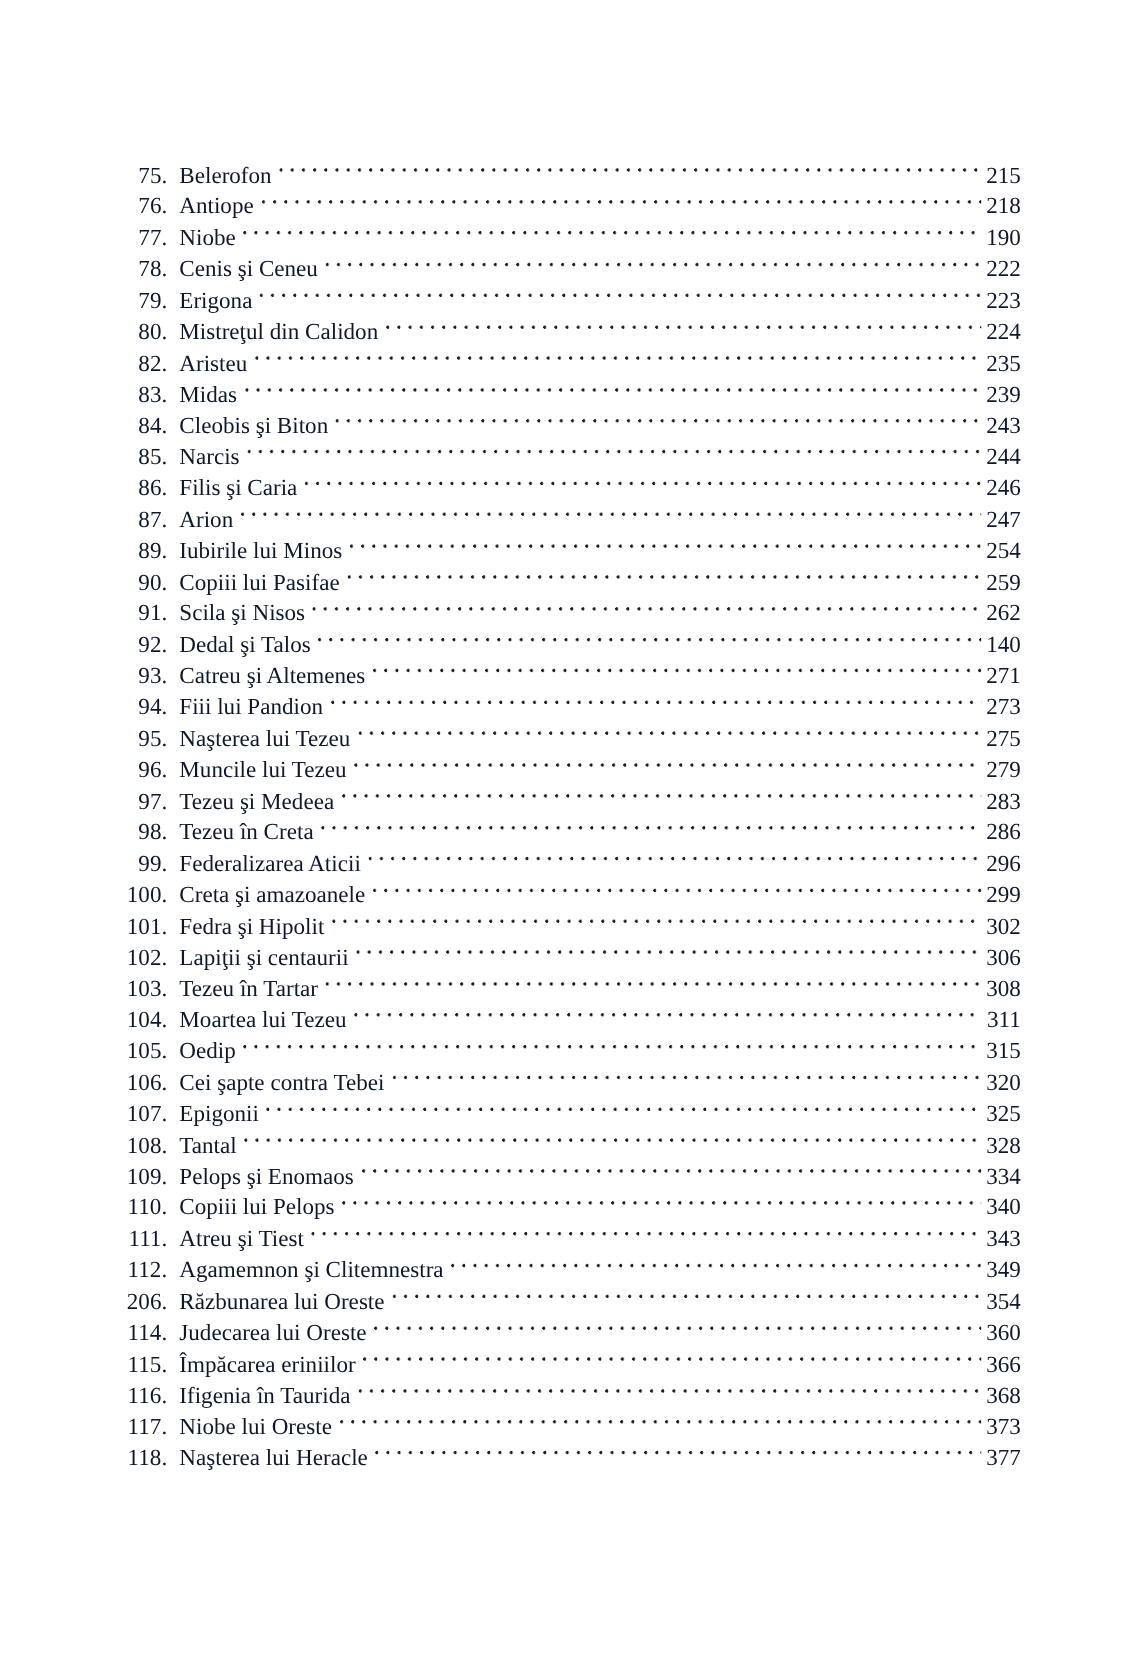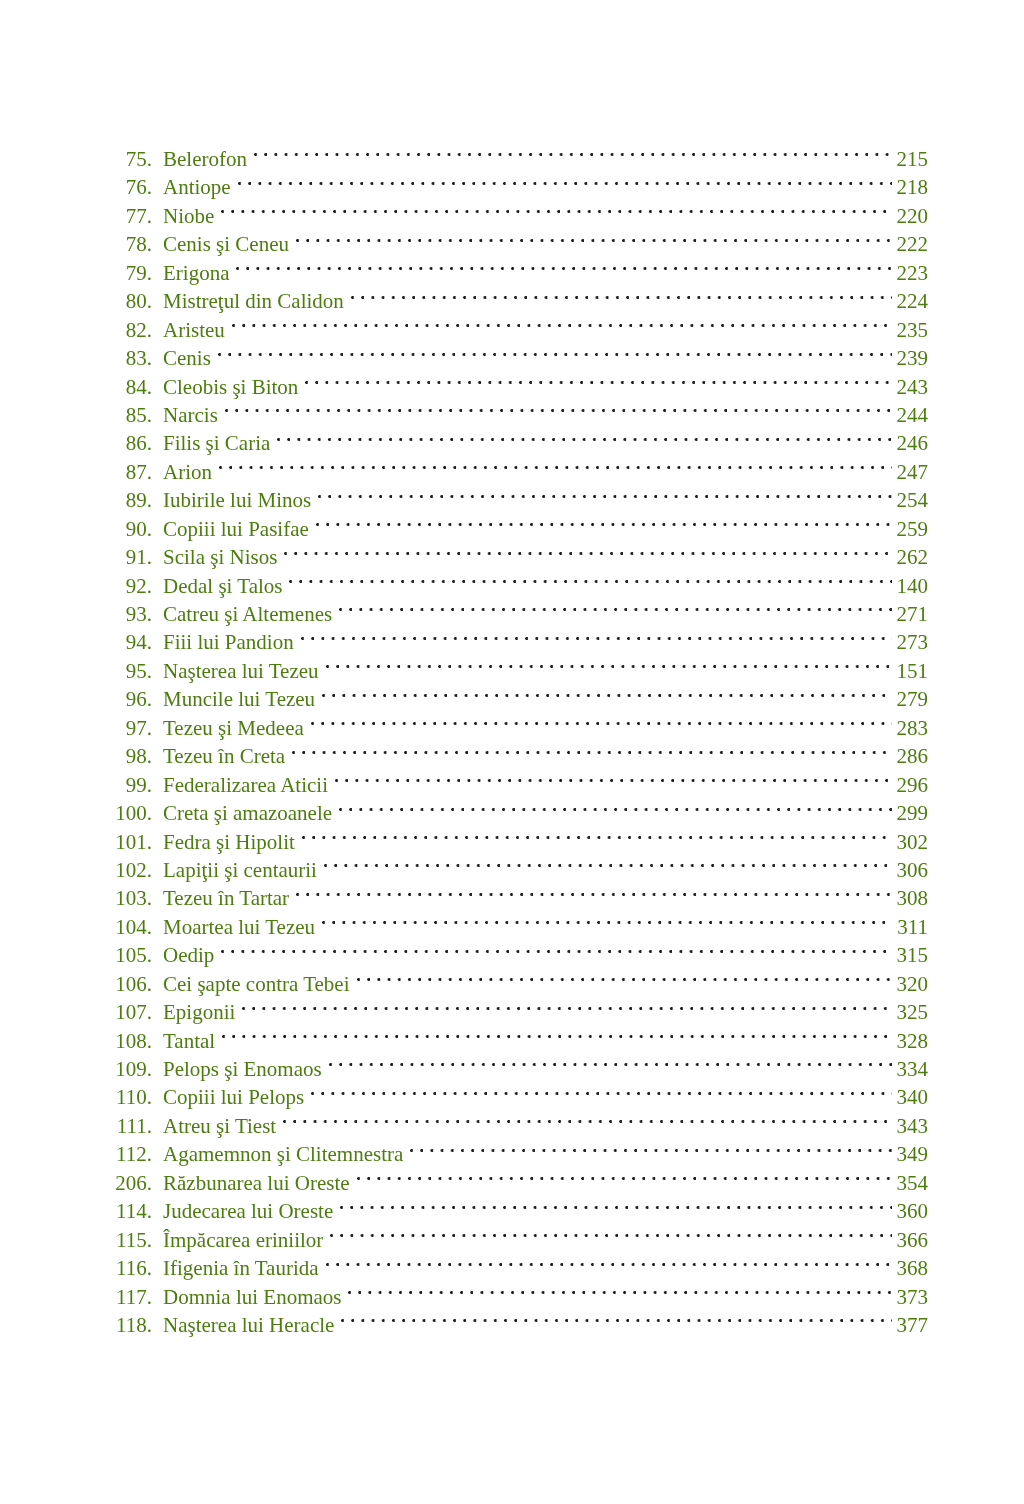--- a/index.html
+++ b/index.html
@@ -7,21 +7,21 @@
     padding: 0;
     background: #ffffff;
   }
   .page {
     position: relative;
     width: 1024px;
     height: 1504px;
     background: #ffffff;
     overflow: hidden;
     font-family: "Liberation Serif", "DejaVu Serif", serif;
-    color: #4d7c0f;
+    color: #0f172a;
   }
   .toc {
     position: absolute;
     top: 134px;
     left: 100px;
     right: 96px;
     font-size: 21px;
     line-height: 28.45px;
   }
   .row {
@@ -69,21 +69,21 @@
     <span class="num">76.</span>
     <span class="title">Antiope</span>
     <span class="leader"></span>
     <span class="pageno">218</span>
   </div>
 
   <div class="row">
     <span class="num">77.</span>
     <span class="title">Niobe</span>
     <span class="leader"></span>
-    <span class="pageno">220</span>
+    <span class="pageno">190</span>
   </div>
 
   <div class="row">
     <span class="num">78.</span>
     <span class="title">Cenis şi Ceneu</span>
     <span class="leader"></span>
     <span class="pageno">222</span>
   </div>
 
   <div class="row">
@@ -103,21 +103,21 @@
 
   <div class="row">
     <span class="num">82.</span>
     <span class="title">Aristeu</span>
     <span class="leader"></span>
     <span class="pageno">235</span>
   </div>
 
   <div class="row">
     <span class="num">83.</span>
-    <span class="title">Cenis</span>
+    <span class="title">Midas</span>
     <span class="leader"></span>
     <span class="pageno">239</span>
   </div>
 
   <div class="row">
     <span class="num">84.</span>
     <span class="title">Cleobis şi Biton</span>
     <span class="leader"></span>
     <span class="pageno">243</span>
   </div>
@@ -183,21 +183,21 @@
     <span class="num">94.</span>
     <span class="title">Fiii lui Pandion</span>
     <span class="leader"></span>
     <span class="pageno">273</span>
   </div>
 
   <div class="row">
     <span class="num">95.</span>
     <span class="title">Naşterea lui Tezeu</span>
     <span class="leader"></span>
-    <span class="pageno">151</span>
+    <span class="pageno">275</span>
   </div>
 
   <div class="row">
     <span class="num">96.</span>
     <span class="title">Muncile lui Tezeu</span>
     <span class="leader"></span>
     <span class="pageno">279</span>
   </div>
 
   <div class="row">
@@ -335,21 +335,21 @@
 
   <div class="row">
     <span class="num">116.</span>
     <span class="title">Ifigenia în Taurida</span>
     <span class="leader"></span>
     <span class="pageno">368</span>
   </div>
 
   <div class="row">
     <span class="num">117.</span>
-    <span class="title">Domnia lui Enomaos</span>
+    <span class="title">Niobe lui Oreste</span>
     <span class="leader"></span>
     <span class="pageno">373</span>
   </div>
 
   <div class="row">
     <span class="num">118.</span>
     <span class="title">Naşterea lui Heracle</span>
     <span class="leader"></span>
     <span class="pageno">377</span>
   </div>

